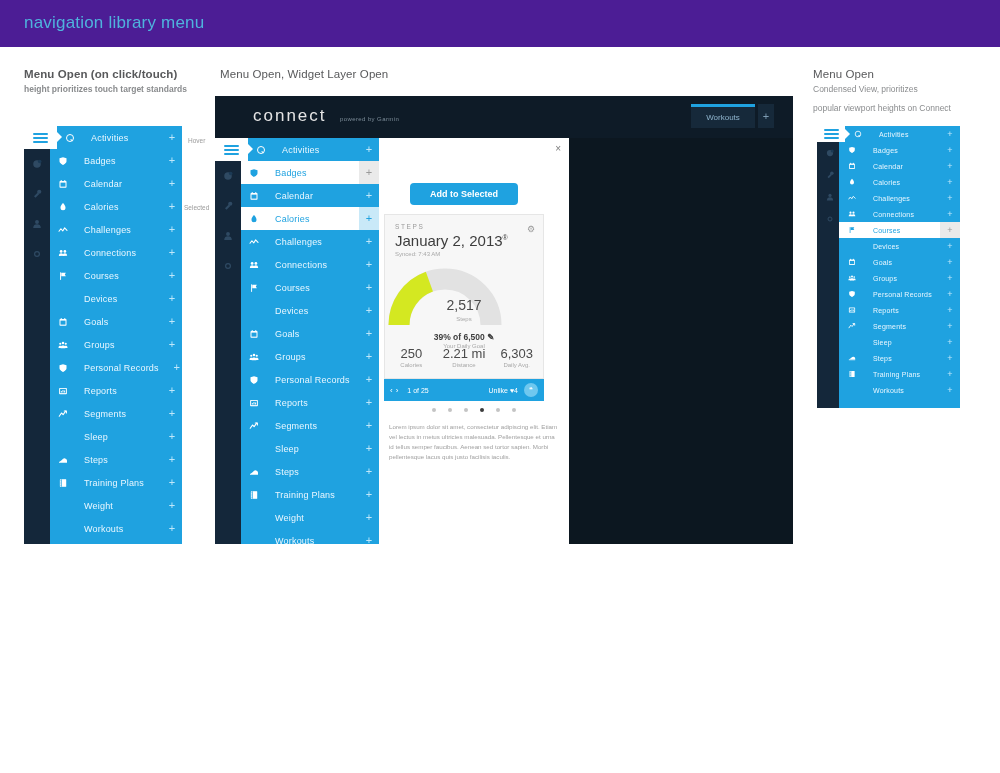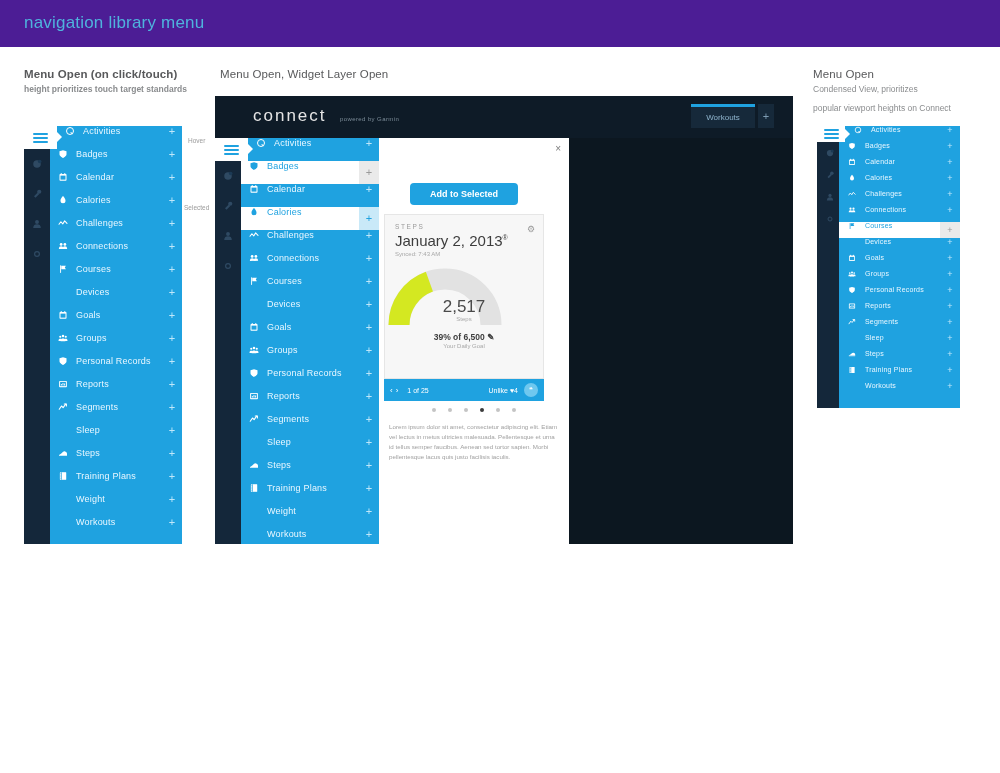--- a/index.html
+++ b/index.html
@@ -18,21 +18,21 @@
   #pagetitle{position:absolute;left:24px;top:13px;font-size:17px;color:#4fb3dd;letter-spacing:.2px;font-weight:400;}
   
   .cap{position:absolute;}
   .cap .ct{font-size:11.5px;color:#58595b;letter-spacing:.1px;white-space:nowrap;}
   .cap .cs{font-size:8.5px;color:#8a8c8e;margin-top:4px;line-height:11px;white-space:nowrap;}
   
   .panel{position:absolute;box-sizing:border-box;}
   .rail{position:absolute;left:0;top:0;bottom:0;width:26px;background:#14273a;}
   .rail .railicon{width:26px;height:30px;display:flex;align-items:center;justify-content:center;color:#2f4a63;}
   .menulist{position:absolute;top:0;bottom:0;background:#1fa2e0;overflow:hidden;}
-  .mi{display:flex;align-items:flex-start;height:23px;position:relative;box-sizing:border-box;}
+  .mi{display:flex;align-items:center;height:23px;position:relative;box-sizing:border-box;gap:8px;}
   .mi .ico{width:26px;display:flex;align-items:center;justify-content:center;flex:0 0 26px;color:#ffffff;}
   .mi .lbl{flex:1 1 auto;font-size:9px;color:#e9f7ff;letter-spacing:.2px;white-space:nowrap;}
   .mi .plus{width:20px;text-align:center;font-size:11px;color:#bfe7fa;flex:0 0 20px;line-height:1;}
   .mi.hover{background:#ffffff;}
   .mi.hover .lbl{color:#1fa2e0;}
   .mi.hover .ico{color:#1fa2e0;}
   .mi.hover .plus{background:#eaeaea;color:#9a9a9a;height:23px;line-height:23px;}
   .mi.selected{background:#ffffff;}
   .mi.selected .lbl{color:#1fa2e0;}
   .mi.selected .ico{color:#1fa2e0;}
@@ -58,21 +58,21 @@
   #addbtn{position:absolute;left:31px;top:45px;width:108px;height:22px;background:#1fa2e0;border-radius:4px;display:flex;align-items:center;justify-content:center;color:#ffffff;font-size:9px;font-weight:bold;}
   
   #card{position:absolute;left:5px;top:76px;width:160px;height:165px;background:#f7f7f7;border:1px solid #e6e6e6;box-sizing:border-box;}
   #cardhdr{padding:8px 10px 0 10px;}
   .kicker{font-size:6.5px;color:#9a9a9a;letter-spacing:1.6px;}
   .bigdate{font-size:15px;color:#3d3d3d;margin-top:2px;font-weight:400;}
   .bigdate sup{font-size:7px;vertical-align:super;}
   .synced{font-size:6px;color:#a8a8a8;margin-top:2px;}
   #gear{position:absolute;right:8px;top:9px;font-size:9px;color:#9a9a9a;}
   #gaugewrap{position:absolute;left:0;top:48px;width:100%;text-align:center;}
-  #gaugenum{position:absolute;left:0;top:82px;width:100%;text-align:center;font-size:17px;color:#4a4a4a;}
+  #gaugenum{position:absolute;left:0;top:82px;width:100%;text-align:center;font-size:14px;color:#4a4a4a;}
   #gaugeunit{position:absolute;left:0;top:101px;width:100%;text-align:center;font-size:6px;color:#a8a8a8;}
   #goalline{position:absolute;left:0;top:117px;width:100%;text-align:center;font-size:8.5px;color:#3d3d3d;font-weight:bold;}
   #goalsub{position:absolute;left:0;top:128px;width:100%;text-align:center;font-size:6px;color:#a8a8a8;}
   #stats{position:absolute;left:0;bottom:10px;width:100%;display:flex;}
   #stats .st{flex:1 1 0;text-align:center;}
   #stats .sv{font-size:13px;color:#4a4a4a;}
   #stats .sl{font-size:6px;color:#a8a8a8;margin-top:1px;}
   #cardfoot{position:absolute;left:5px;top:241px;width:160px;height:22px;background:#1fa2e0;display:flex;align-items:center;box-sizing:border-box;padding:0 6px;}
   #cardfoot .arrows{font-size:8px;color:#ffffff;letter-spacing:3px;}
   #cardfoot .cnt{font-size:7px;color:#ffffff;margin-left:6px;flex:1 1 auto;}
@@ -578,20 +578,34 @@
         <svg width="120" height="66" viewBox="0 0 120 66">
           <path d="M14 62 A46 46 0 0 1 106 62" fill="none" stroke="#e2e2e2" stroke-width="21"></path>
           <path id="arcfill" d="M14 62 A46 46 0 0 1 44.4 18.7" fill="none" stroke="#d4e821" stroke-width="21"></path>
         </svg>
       </div>
       <div id="gaugenum">2,517</div>
       <div id="gaugeunit">Steps</div>
       <div id="goalline"><span>39% of 6,500</span> <span>✎</span></div>
       <div id="goalsub">Your Daily Goal</div>
 
+      <div id="stats">
+          <div class="st">
+            <div class="sv">250</div>
+            <div class="sl">Calories</div>
+          </div>
+          <div class="st">
+            <div class="sv">2.21 mi</div>
+            <div class="sl">Distance</div>
+          </div>
+          <div class="st">
+            <div class="sv">6,303</div>
+            <div class="sl">Daily Avg.</div>
+          </div>
+        </div>
     </div>
 
     <div id="cardfoot">
       <span class="arrows"><span>‹</span><span>›</span></span>
       <span class="cnt">1 of 25</span>
       <span class="unlike"><span>Unlike</span> <span>♥</span><span>4</span></span>
       <span class="bubble">❝</span>
     </div>
 
     <div id="dots">

